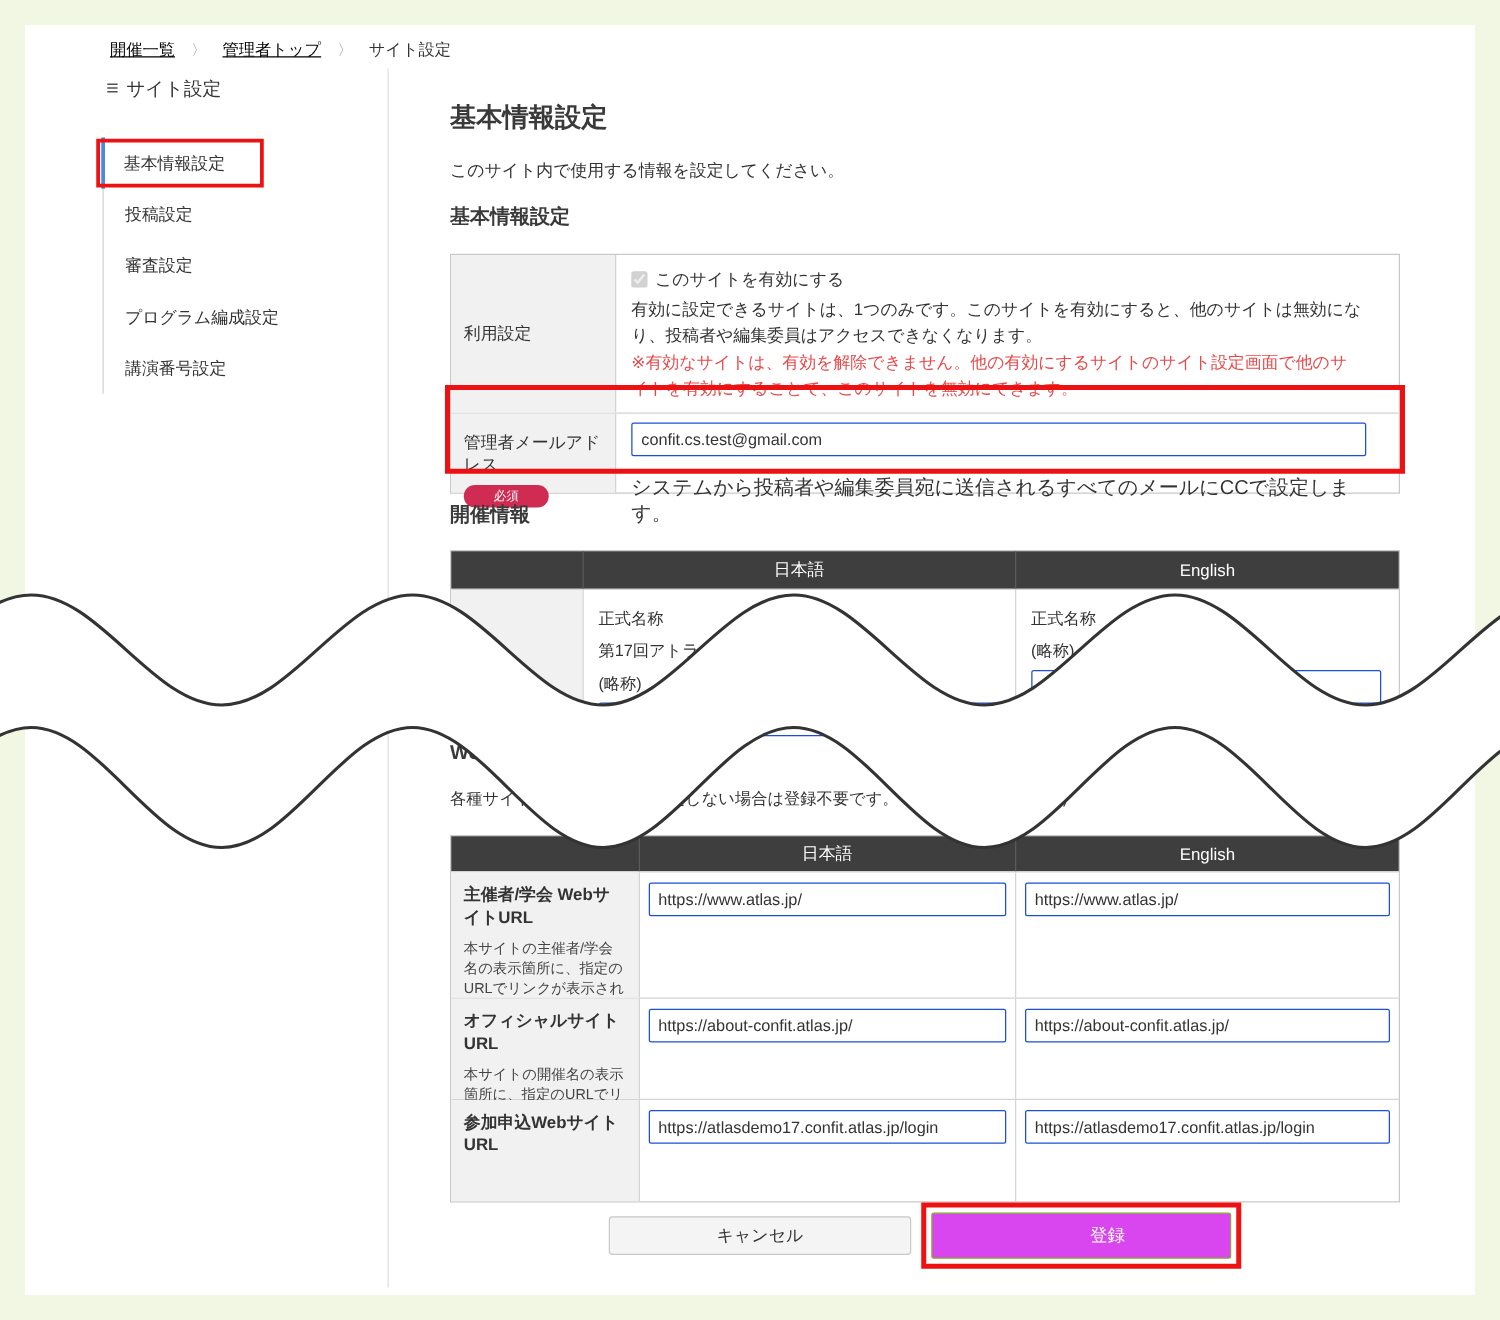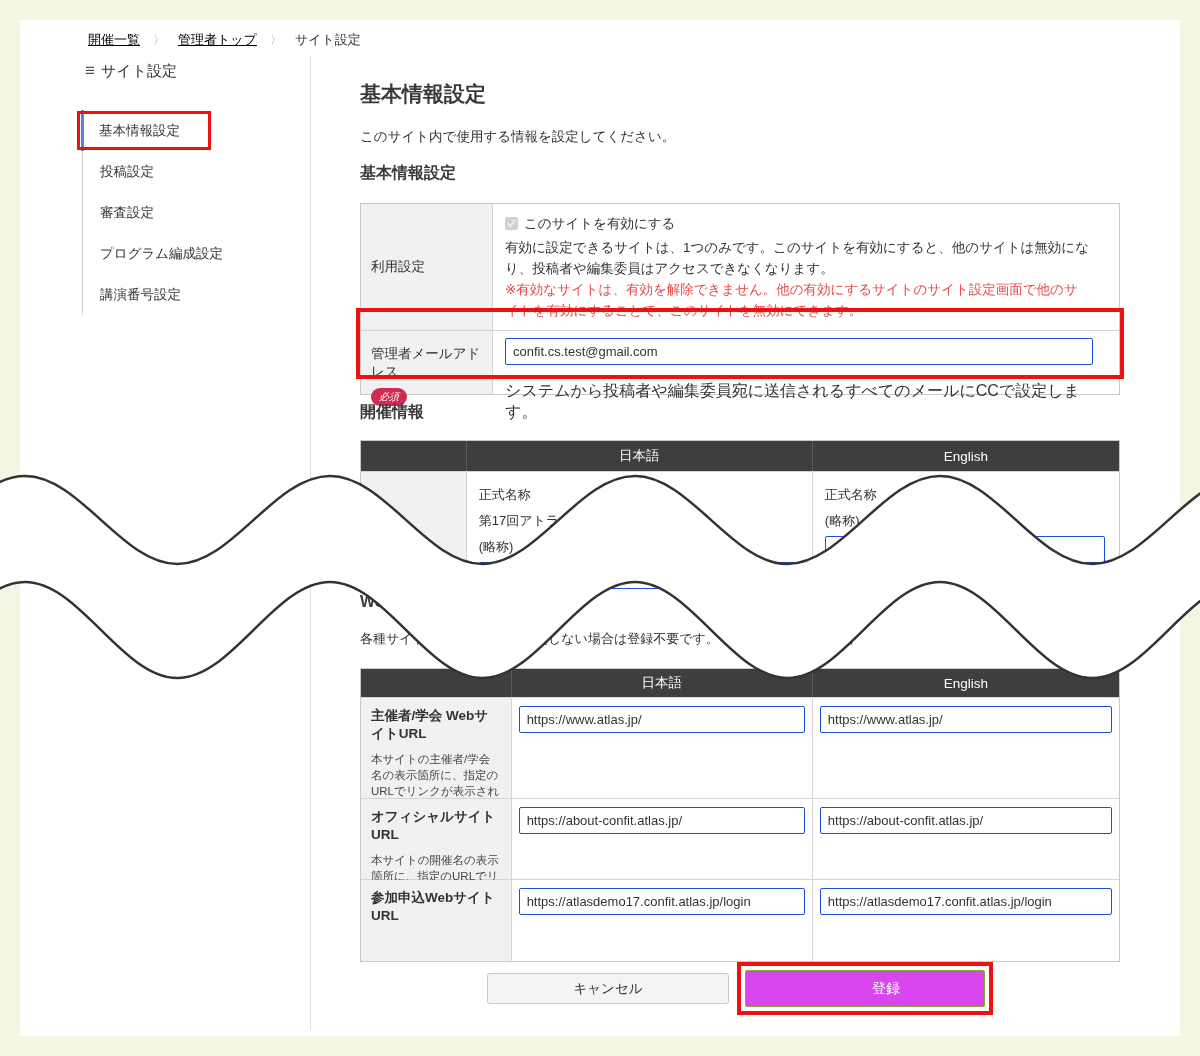--- a/index.html
+++ b/index.html
@@ -38,21 +38,21 @@
   .trow:first-child { border-top:none; }
   .cell { border-left:1px solid #d4d4d4; }
   .cell:first-child { border-left:none; }
   .lab { background:#f1f1f1; }
 
   
   .t1-lab { width:131px; padding:12px 10px; font-size:13.5px; }
   .t1-val { width:610px; padding:9px 12px; font-size:13.5px; line-height:21px; }
   .chk-line { display:flex; align-items:center; gap:6px; margin-bottom:3px; }
   .warn { color:#e64949; }
-  .badge-req { display:inline-block; margin-top:7px; background:#cf2b53; color:#fff; font-size:10px; padding:2px 8px; border-radius:9px;font-style:italic; }
+  .badge-req { display:inline-block; margin-top:7px; background:#cf2b53; color:#fff; font-size:10px; padding:2px 24px; border-radius:9px; }
   .txt-input { border:1px solid #1d4ed8; border-radius:2px; height:27px; font-size:13px; color:#333; padding:0 7px; font-family:inherit; background:#fff; }
   .email-input { width:588px; margin:7px 0 4px 0; }
   .helper-sm { font-size:16px; color:#333;margin-top:11px; }
 
   
   .thead { background:#3e3e3e; color:#fff; font-size:13.5px; display:flex; align-items:center; }
   .thead .hcell { display:flex; align-items:center; justify-content:center; height:100%; border-left:1px solid #5a5a5a; }
   .thead .hcell:first-child { border-left:none; }
 
   

